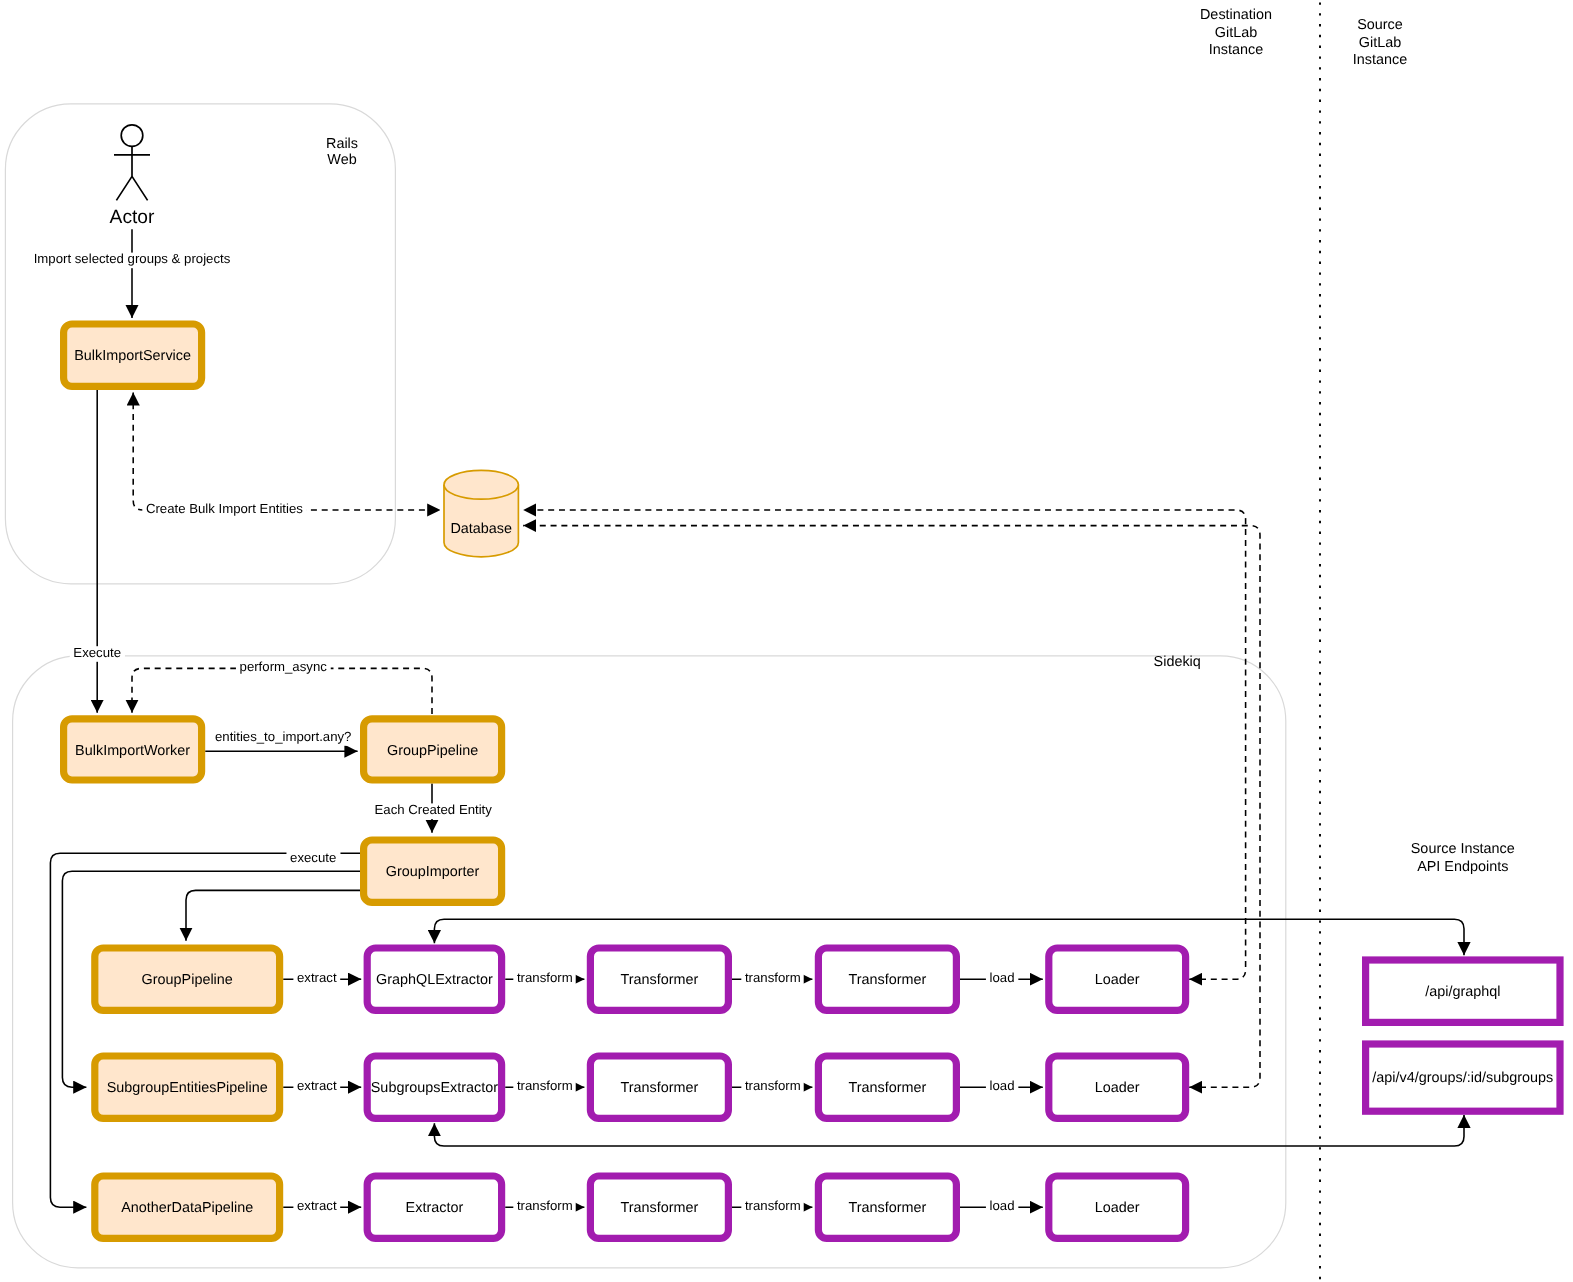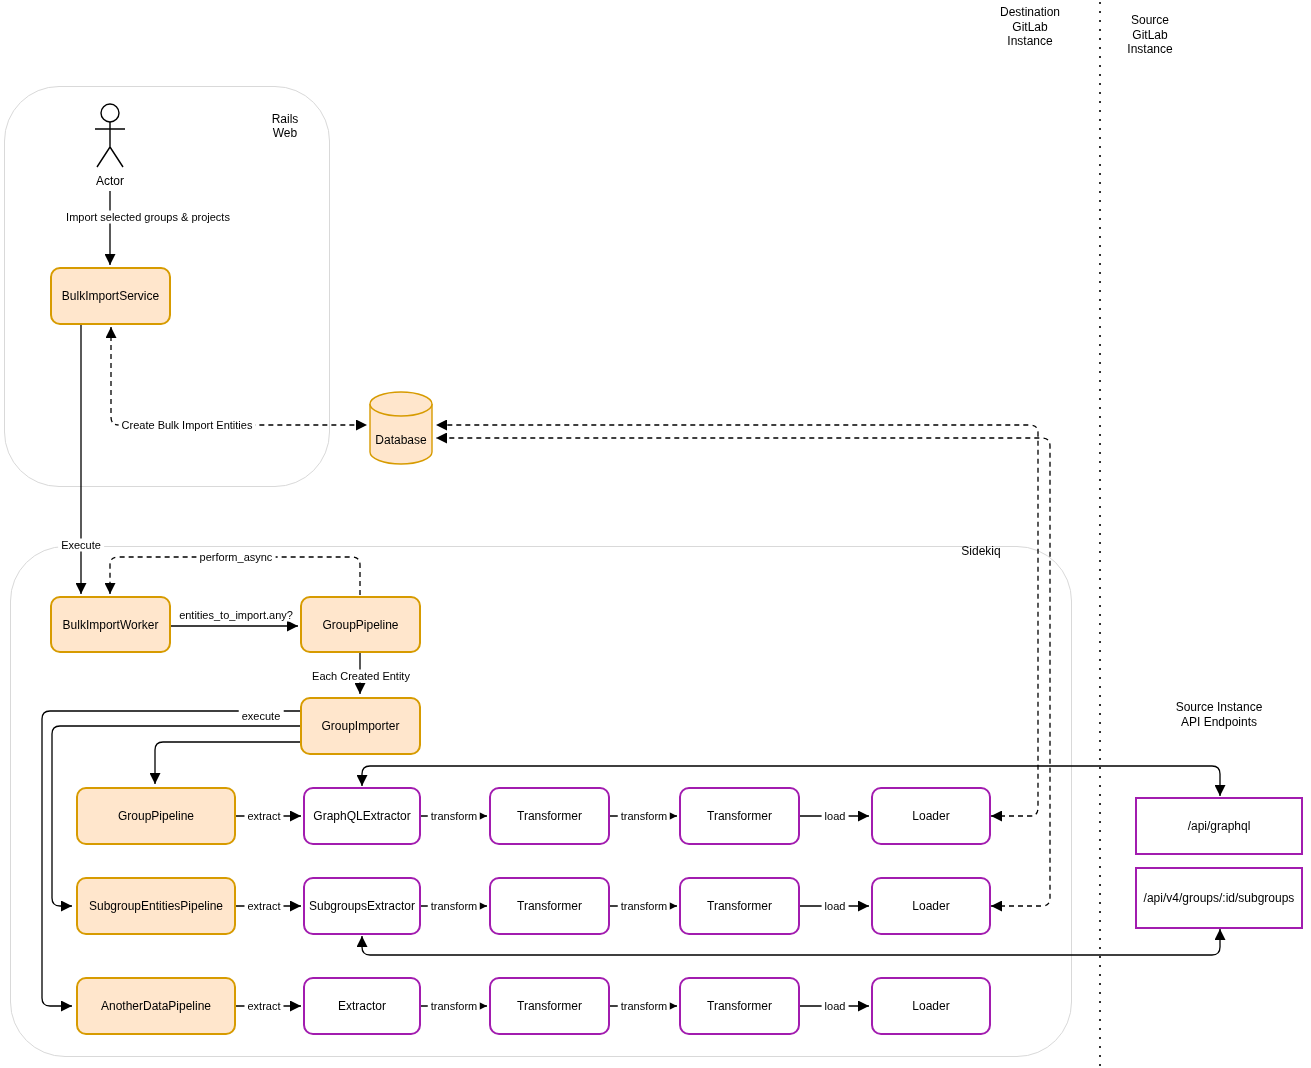--- a/index.html
+++ b/index.html
@@ -13,21 +13,21 @@
     background:transparent; box-sizing:border-box;
   }
   .container-label {
     position:absolute; text-align:center; white-space:pre-line; line-height:14px;
     transform:translateX(-50%);
   }
   svg.edges { position:absolute; left:0; top:0; }
   .node {
     position:absolute; box-sizing:border-box; display:flex; align-items:center;
     justify-content:center; text-align:center; background:#ffffff;
-    border:2px solid #a21caf; border-radius:10px; padding:0 4px; line-height:14px;
+    border:6px solid #a21caf; border-radius:10px; padding:0 4px; line-height:14px;
   }
   .node.orange { background:#FFE6CC; border-color:#D79B00; }
   .node.square { border-radius:0; }
   .edge-label {
     position:absolute; transform:translate(-50%,-50%); background:#ffffff;
     padding:0 3px; white-space:nowrap; font-size:11px; line-height:13px;
   }
   .free-label {
     position:absolute; text-align:center; white-space:pre-line; line-height:14.5px;
     transform:translateX(-50%);
@@ -97,21 +97,21 @@
   </svg>
 
   <div class="free-label" style="left:1030px; top:5px;">Destination
 GitLab
 Instance</div>
   <div class="free-label" style="left:1150px; top:13px;">Source
 GitLab
 Instance</div>
   <div class="free-label" style="left:1219px; top:700px;">Source Instance API Endpoints</div>
 
-  <div class="edge-label" style="left:110px; top:181px; font-size:12px;">Actor</div>
+  <div class="edge-label" style="left:110px; top:181px; font-size:16px;">Actor</div>
 
   <div class="node orange" style="left:50px; top:267px; width:121px; height:58px;">BulkImportService</div>
   <div class="node orange" style="left:50px; top:596px; width:121px; height:57px;">BulkImportWorker</div>
   <div class="node orange" style="left:300px; top:596px; width:121px; height:57px;">GroupPipeline</div>
   <div class="node orange" style="left:300px; top:697px; width:121px; height:58px;text-align:center;">GroupImporter</div>
 
   <div class="db-label" style="left:401px; top:440px;">Database</div>
 
   <div class="node orange" style="left:76px; top:787px; width:160px; height:58px;">GroupPipeline</div>
   <div class="node" style="left:303px; top:787px; width:118px; height:58px;">GraphQLExtractor</div>
@@ -127,21 +127,21 @@
 
   <div class="node orange" style="left:76px; top:977px; width:160px; height:58px;">AnotherDataPipeline</div>
   <div class="node" style="left:303px; top:977px; width:118px; height:58px;">Extractor</div>
   <div class="node" style="left:489px; top:977px; width:121px; height:58px;">Transformer</div>
   <div class="node" style="left:679px; top:977px; width:121px; height:58px;">Transformer</div>
   <div class="node" style="left:871px; top:977px; width:120px; height:58px;">Loader</div>
 
   <div class="node square" style="left:1135px; top:797px; width:168px; height:58px;">/api/graphql</div>
   <div class="node square" style="left:1135px; top:867px; width:168px; height:62px;">/api/v4/groups/:id/subgroups</div>
 
-  <div class="edge-label" style="left:110px; top:217px;margin-left:38px;">Import selected groups &amp; projects</div>
+  <div class="edge-label" style="left:110px; top:217px;">Import selected groups &amp; projects</div>
   <div class="edge-label" style="left:187px; top:425px;">Create Bulk Import Entities</div>
   <div class="edge-label" style="left:81px; top:545px;">Execute</div>
   <div class="edge-label" style="left:236px; top:557px;">perform_async</div>
   <div class="edge-label" style="left:236px; top:615px;">entities_to_import.any?</div>
   <div class="edge-label" style="left:361px; top:676px;">Each Created Entity</div>
   <div class="edge-label" style="left:261px; top:716px;">execute</div>
 
   <div class="edge-label" style="left:264px; top:816px;">extract</div>
   <div class="edge-label" style="left:454px; top:816px;">transform</div>
   <div class="edge-label" style="left:644px; top:816px;">transform</div>

